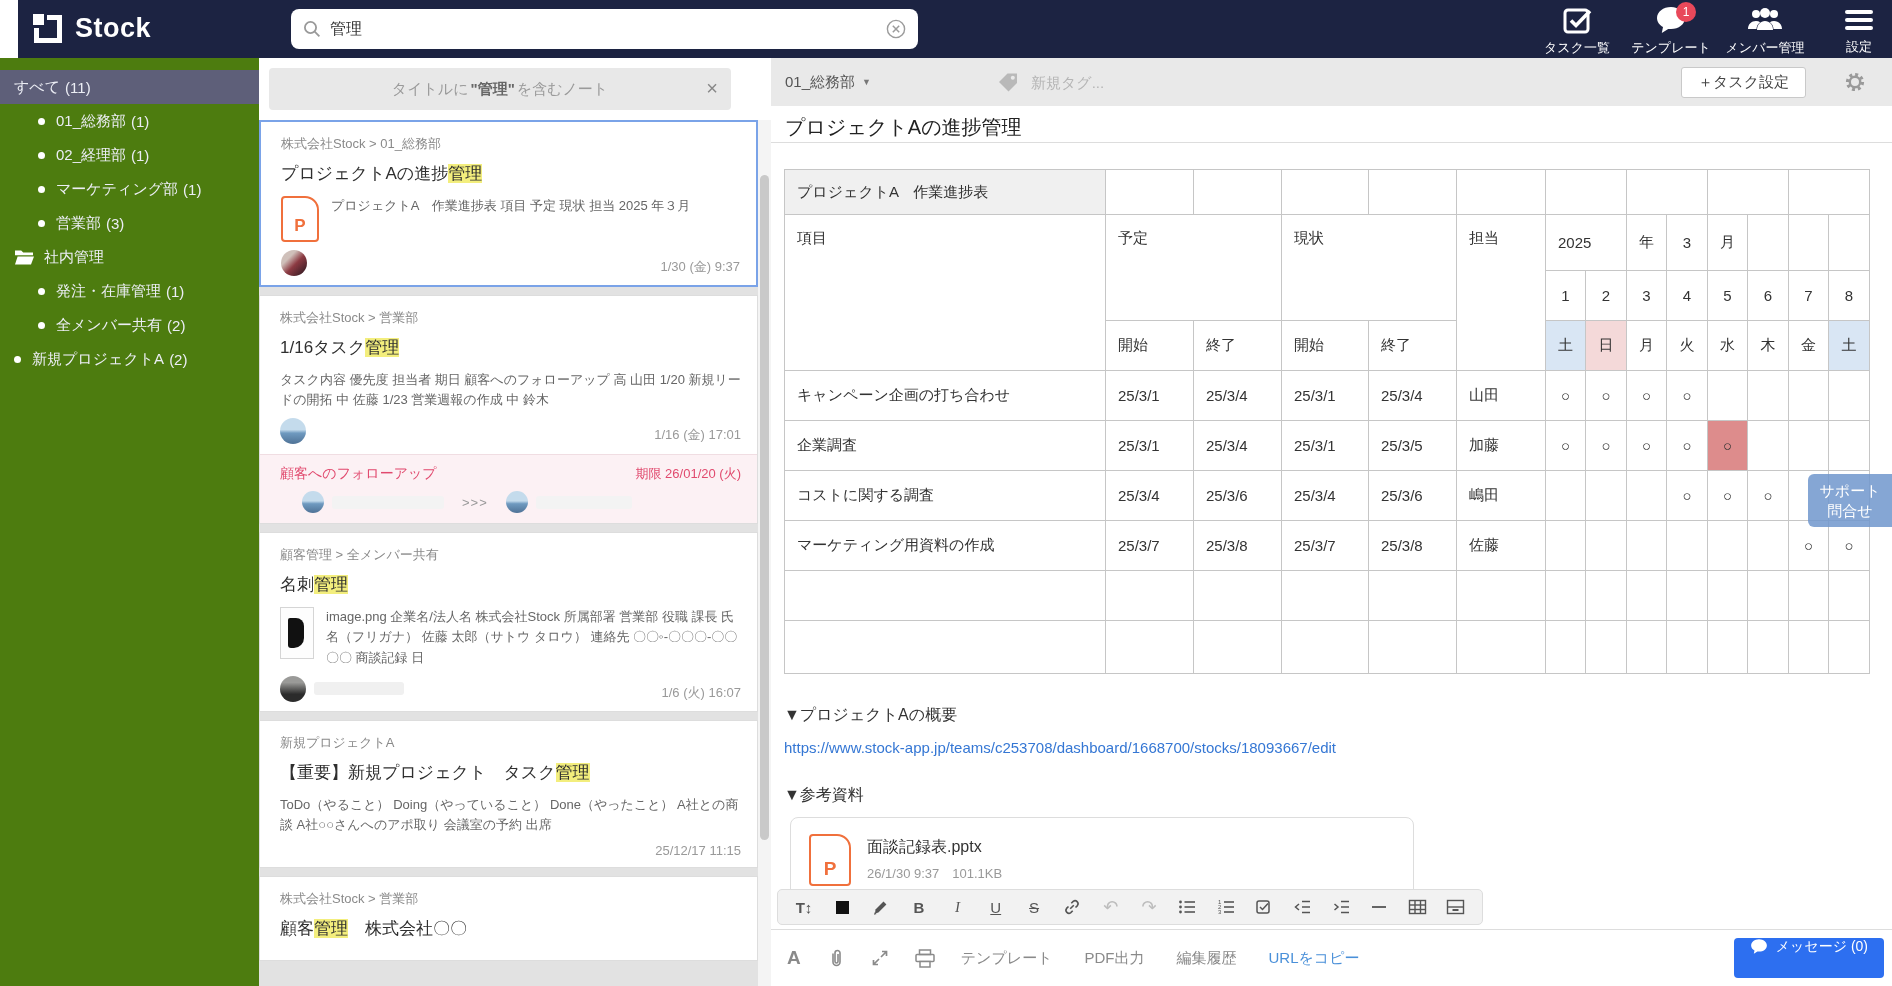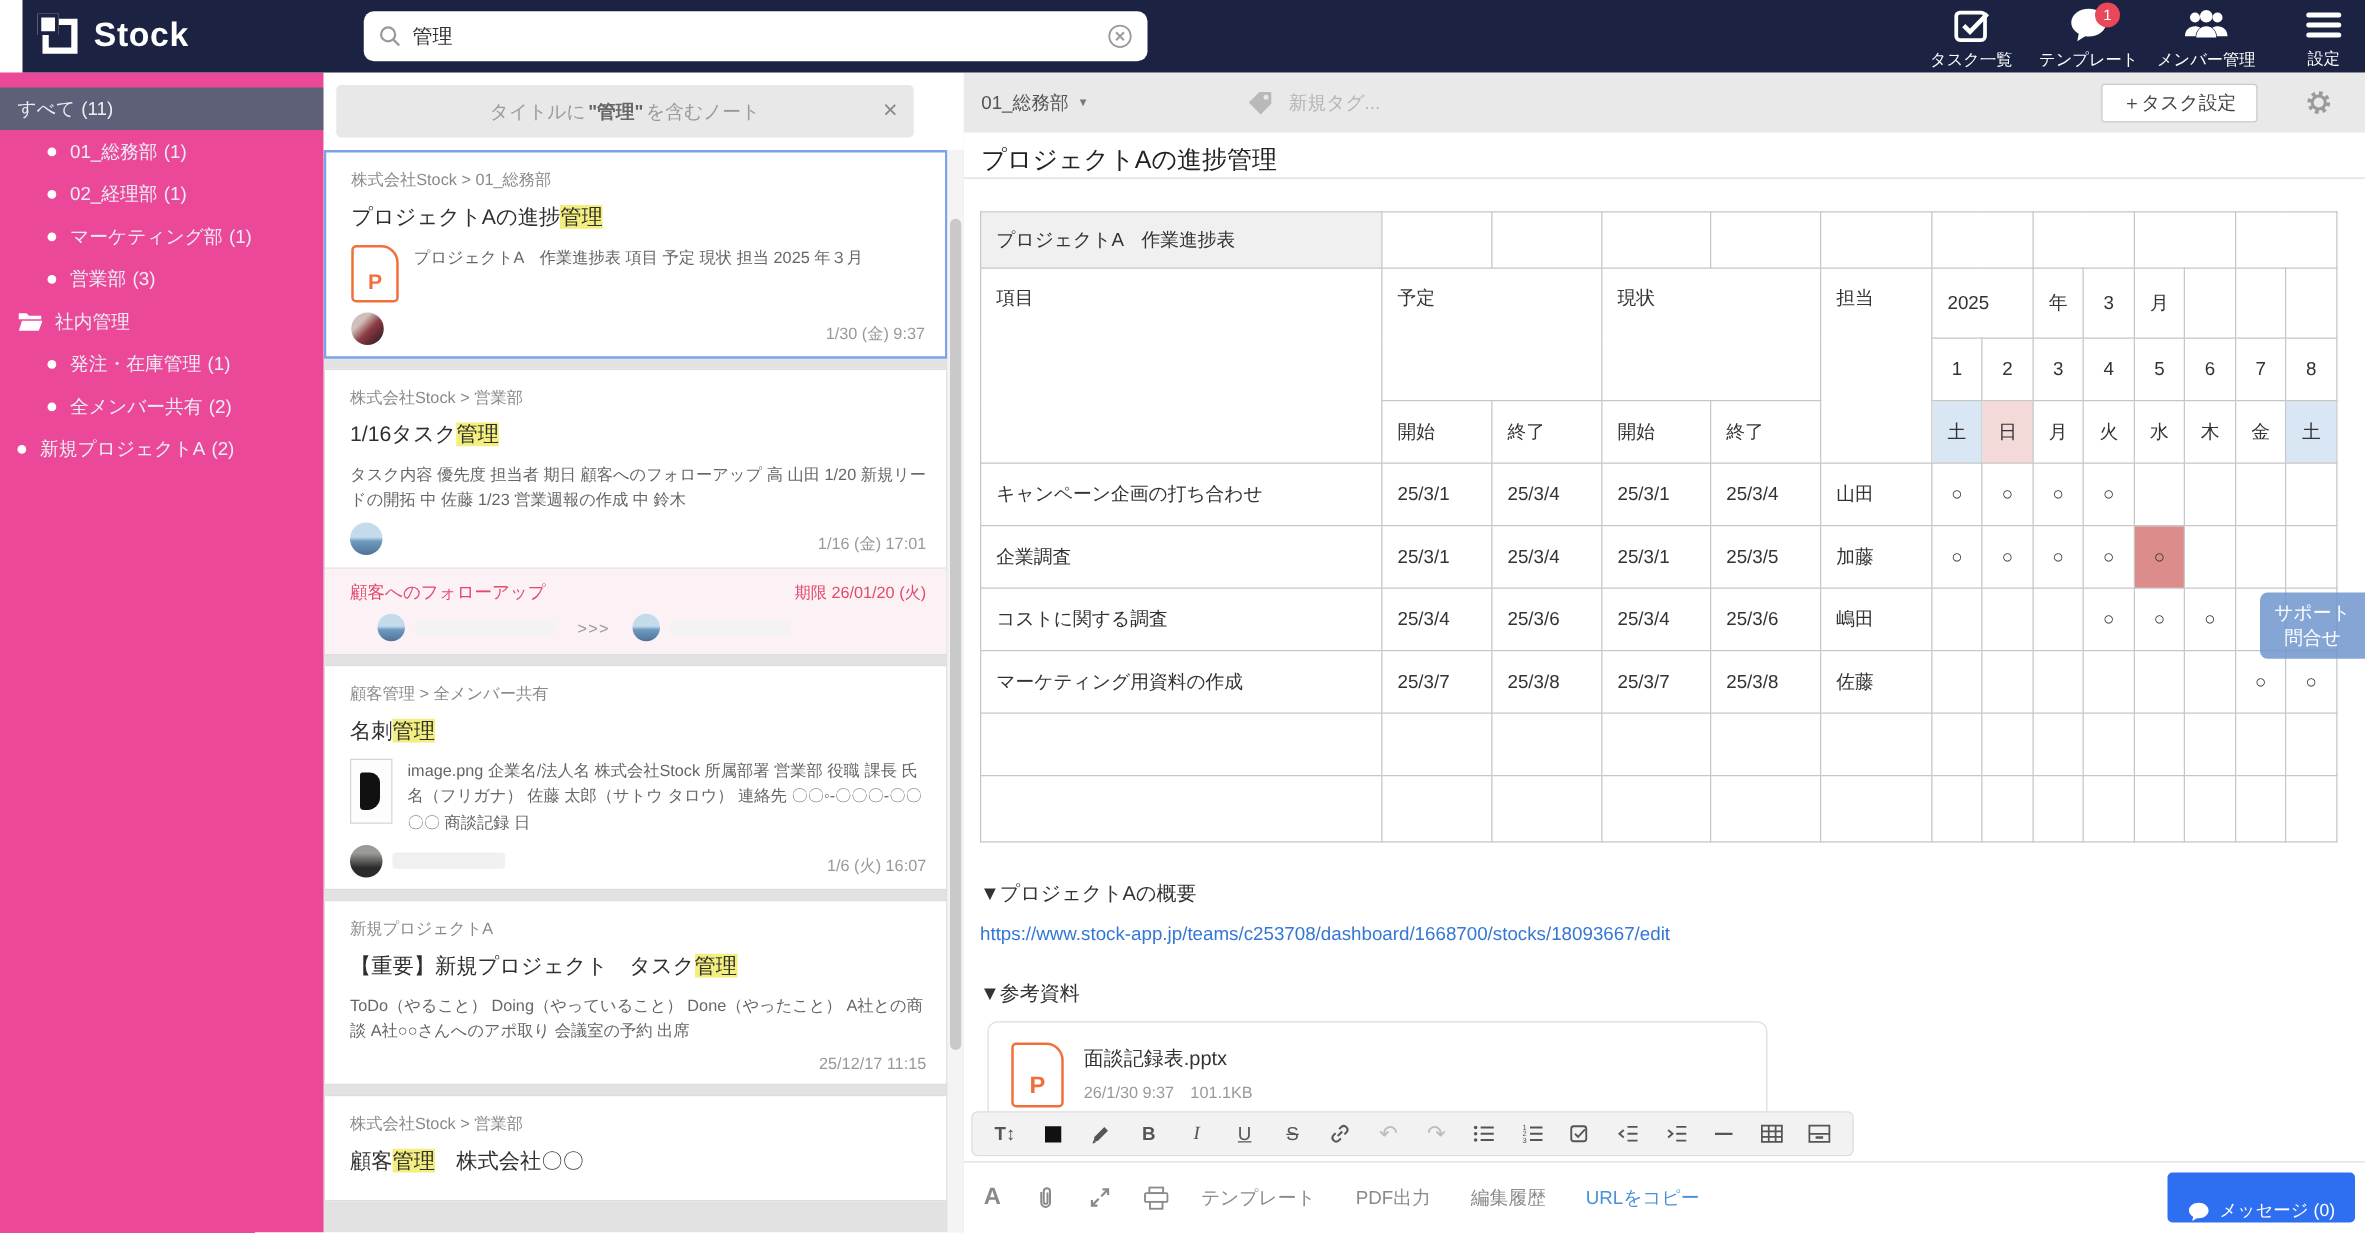--- a/index.html
+++ b/index.html
@@ -15,21 +15,21 @@
   .logo-text { color:#fff; font-size:27px; font-weight:bold; margin-left:13px; letter-spacing:.5px; }
   .searchbox { position:absolute; left:273px; top:9px; width:627px; height:40px; background:#fff; border-radius:8px; display:flex; align-items:center; padding:0 12px; }
   .searchbox input { border:none; outline:none; flex:1; font-size:16px; color:#333; margin-left:9px; font-family:inherit; background:transparent; }
   .nav { position:absolute; right:4px; top:0; height:58px; display:flex; }
   .nav-item { width:94px; display:flex; flex-direction:column; align-items:center; justify-content:center; color:#fff; cursor:pointer; position:relative; padding-top:3px; }
   .nav-label { font-size:13px; margin-top:4px; white-space:nowrap; }
   .badge { position:absolute; top:2px; right:22px; min-width:20px; height:20px; border-radius:10px; background:#e8485a; color:#fff; font-size:12px; display:flex; align-items:center; justify-content:center; }
   .menu-bars span { display:block; width:28px; height:4px; background:#fff; border-radius:2px; margin:4px 0; }
 
   
-  .sidebar { position:absolute; left:0; top:58px; width:259px; bottom:0; background:#ec4899; padding-top:12px; z-index:10; }
+  .sidebar { position:absolute; left:0; top:58px; width:259px; bottom:0; background:#4d7c0f; padding-top:12px; z-index:10; }
   .side-item { height:34px; display:flex; align-items:center; font-size:15px; color:#eceef5; padding-left:14px; cursor:pointer; white-space:nowrap; }
   .side-item.selected { background:#5e5f79; }
   .side-item.child { padding-left:38px; }
   .dot { width:7px; height:7px; border-radius:50%; background:#fff; margin-right:11px; flex:none; }
   .fold { margin-right:10px; flex:none; }
   .side-label { margin-right:5px; }
 
   
   .midcol { position:absolute; left:259px; top:58px; width:512px; bottom:0; background:#e2e2e2; z-index:10; }
   .mid-head { position:absolute; left:0; top:0; right:0; height:62px; background:#fff; }
@@ -102,21 +102,21 @@
   .fbtn.dis { color:#bdbdbd; }
   .swatch { width:13px; height:13px; background:#111; }
 
   
   .footer { position:absolute; left:0; bottom:0; right:0; height:57px; background:#fff; border-top:1px solid #ddd; display:flex; align-items:center; padding-left:16px; z-index:6; }
   .fitem { color:#8a8a8a; cursor:pointer; display:flex; align-items:center; }
   .fico { margin-right:26px; }
   .ftext { font-size:15px; color:#8a8a8a; margin-right:32px; cursor:pointer; white-space:nowrap; }
   .ftext.blue { color:#4a90d9; }
   .fa-letter { font-size:19px; color:#8a8a8a; font-weight:bold; }
-  .msg-btn { margin-left:auto; margin-right:8px; height:40px; padding:0 16px; background:#2d6ff0; border-radius:4px; color:#fff; font-size:14px; display:flex; align-items:flex-end; gap:8px; cursor:pointer; white-space:nowrap; }
+  .msg-btn { margin-left:auto; margin-right:8px; height:40px; padding:0 16px; background:#2d6ff0; border-radius:4px; color:#fff; font-size:14px; display:flex; align-items:flex-start; gap:8px; cursor:pointer; white-space:nowrap; }
 
   .support { position:absolute; top:416px; right:0; width:84px; height:53px; background:rgba(112,150,204,.85); color:#fff; border-radius:6px 0 0 6px; display:flex; flex-direction:column; align-items:center; justify-content:center; font-size:15px; line-height:1.3; cursor:pointer; z-index:8; }
 </style>
 </head>
 <body>
 
 <div class="topbar">
   <div class="logo">
     <div class="logo-mark"></div>
     <div class="logo-text">Stock</div>

